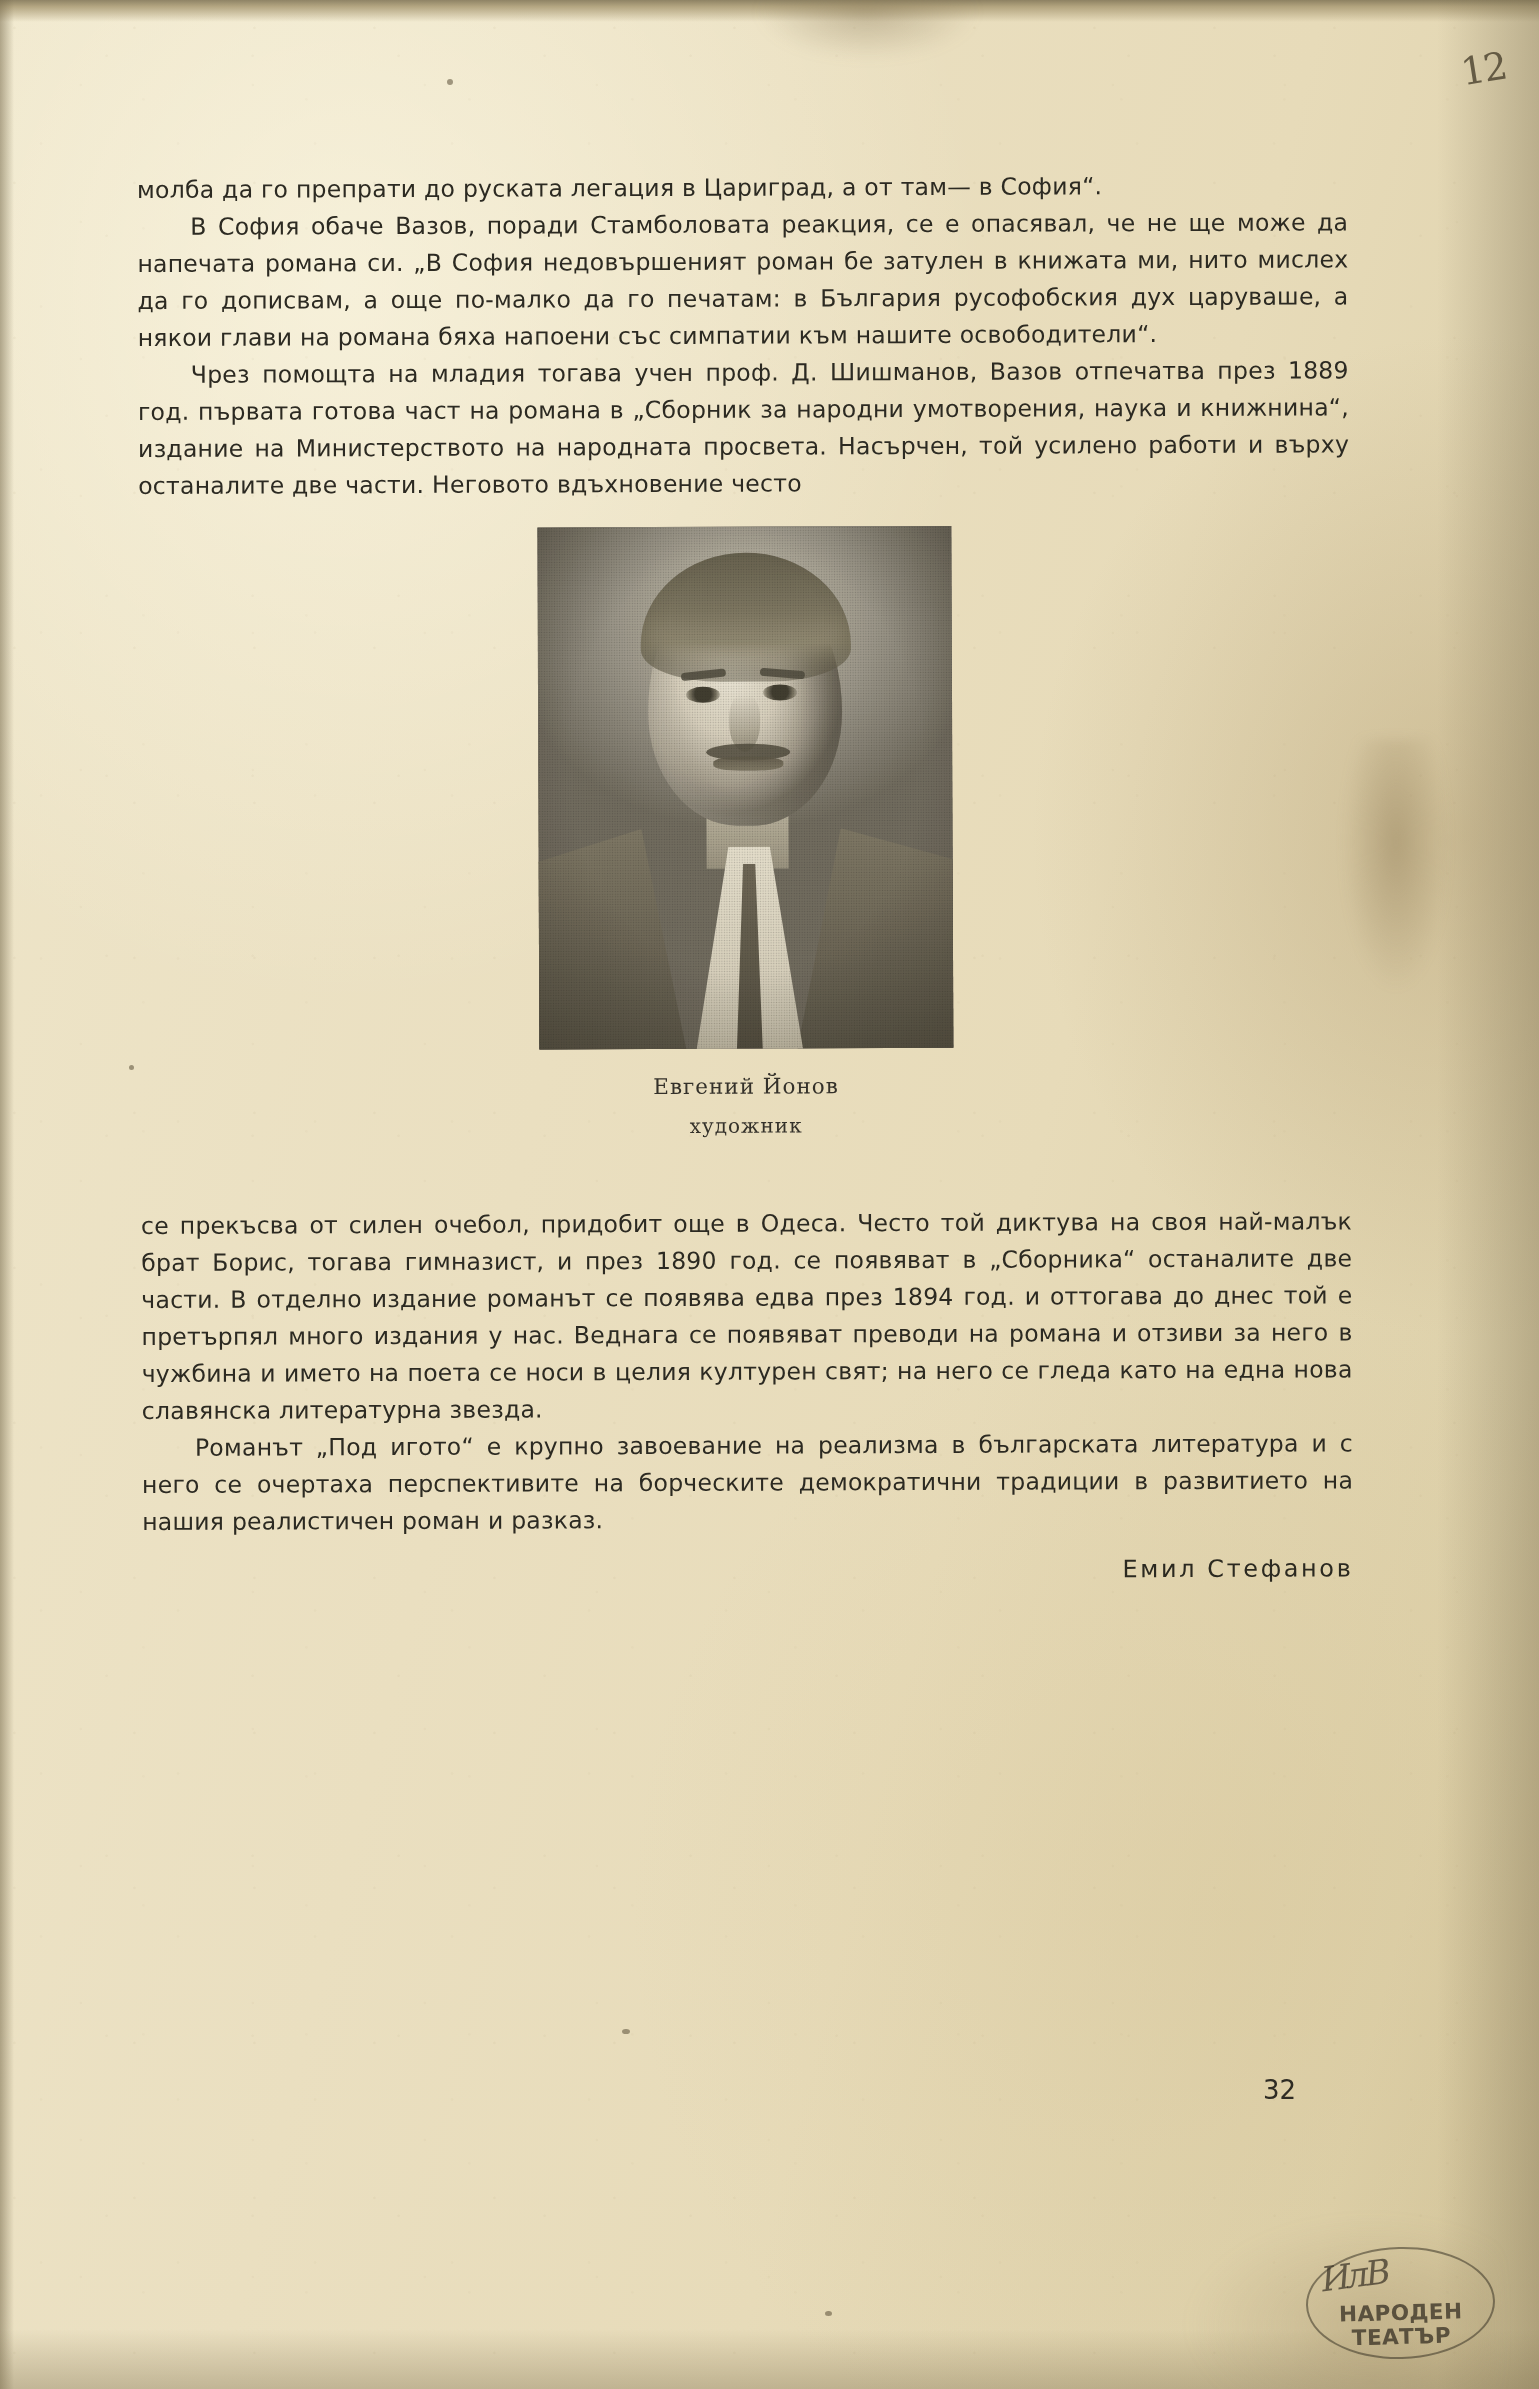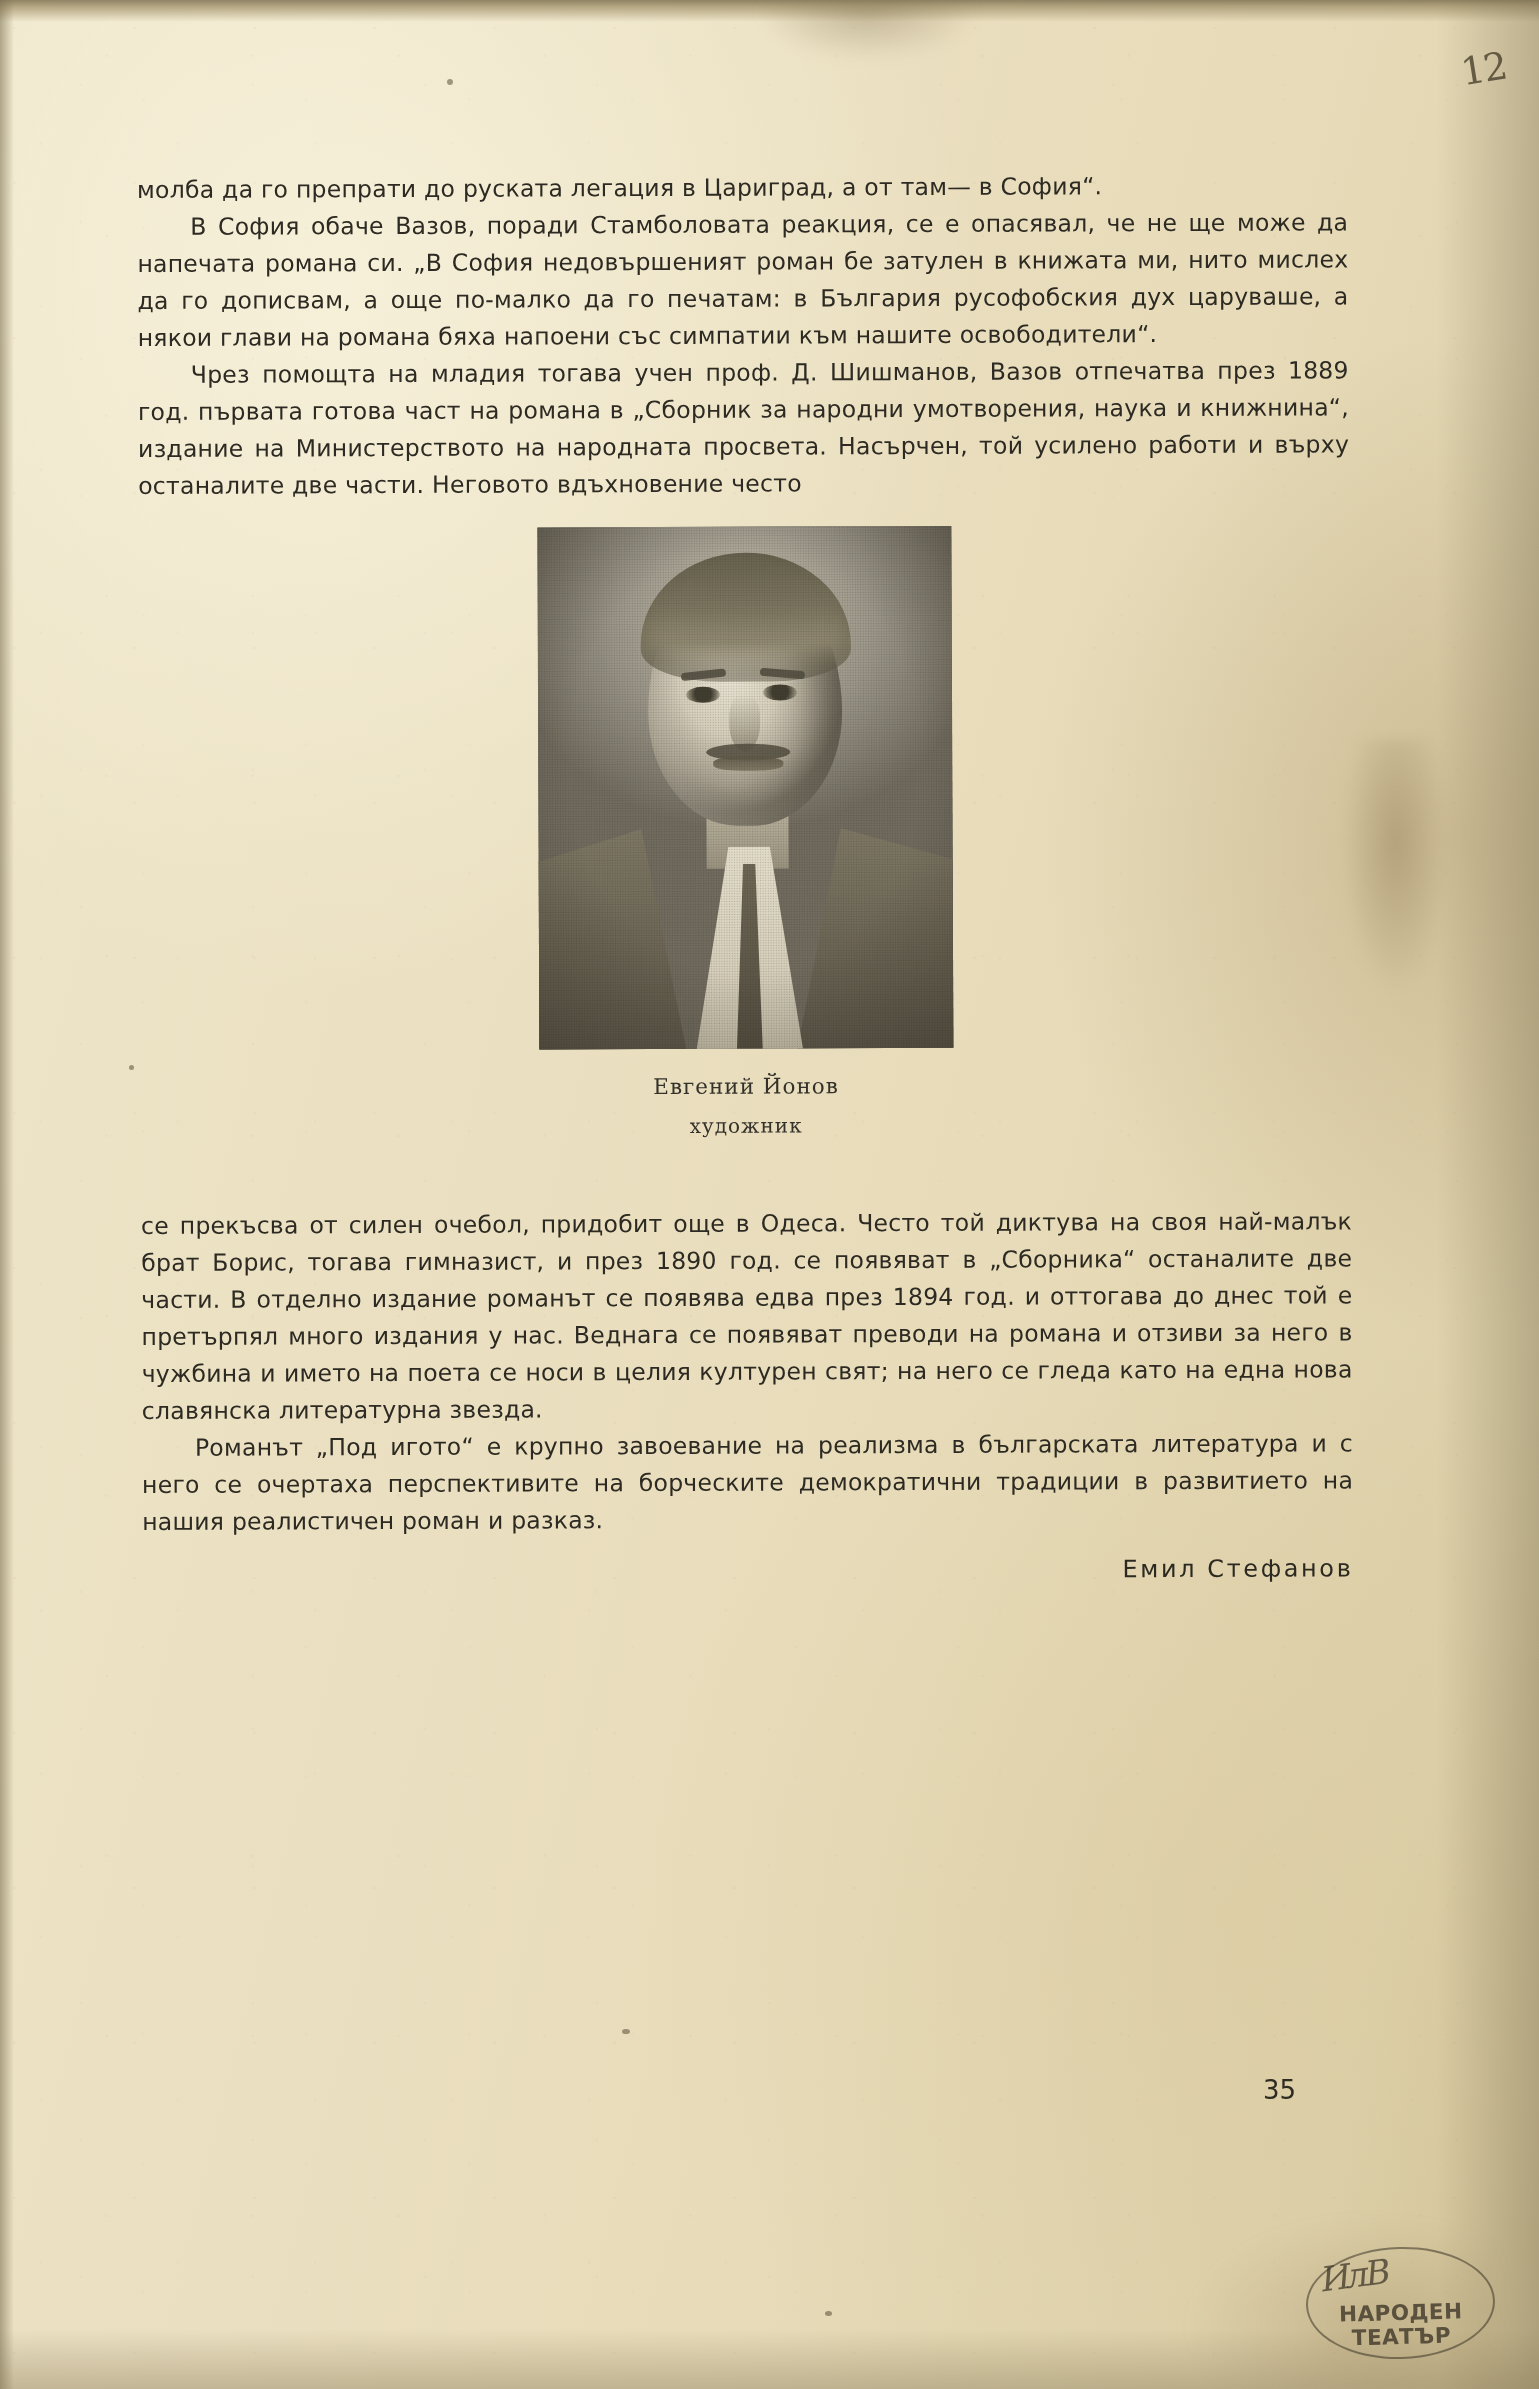--- a/index.html
+++ b/index.html
@@ -335,21 +335,21 @@
     </div>
 
     <div class="block-bottom">
       <p>се прекъсва от силен очебол, придобит още в Одеса. Често той диктува на своя най-малък брат Борис, тогава гимназист, и през 1890 год. се появяват в „Сборника“ останалите две части. В отделно издание романът се появява едва през 1894 год. и оттогава до днес той е претърпял много издания у нас. Веднага се появяват преводи на романа и отзиви за него в чужбина и името на поета се носи в целия културен свят; на него се гледа като на една нова славянска литературна звезда.</p>
       <p class="indent">Романът „Под игото“ е крупно завоевание на реализма в българската литература и с него се очертаха перспективите на борческите демократични традиции в развитието на нашия реалистичен роман и разказ.</p>
       <div class="signature">Емил Стефанов</div>
     </div>
 
   </div>
 
-  <div class="page-number">35</div>
+  <div class="page-number">32</div>
 
   <div class="stamp">
     <div class="oval"></div>
     <div class="scribble">ИлВ</div>
     <div class="l1">НАРОДЕН</div>
     <div class="l2">ТЕАТЪР</div>
   </div>
 </div>
 
 

